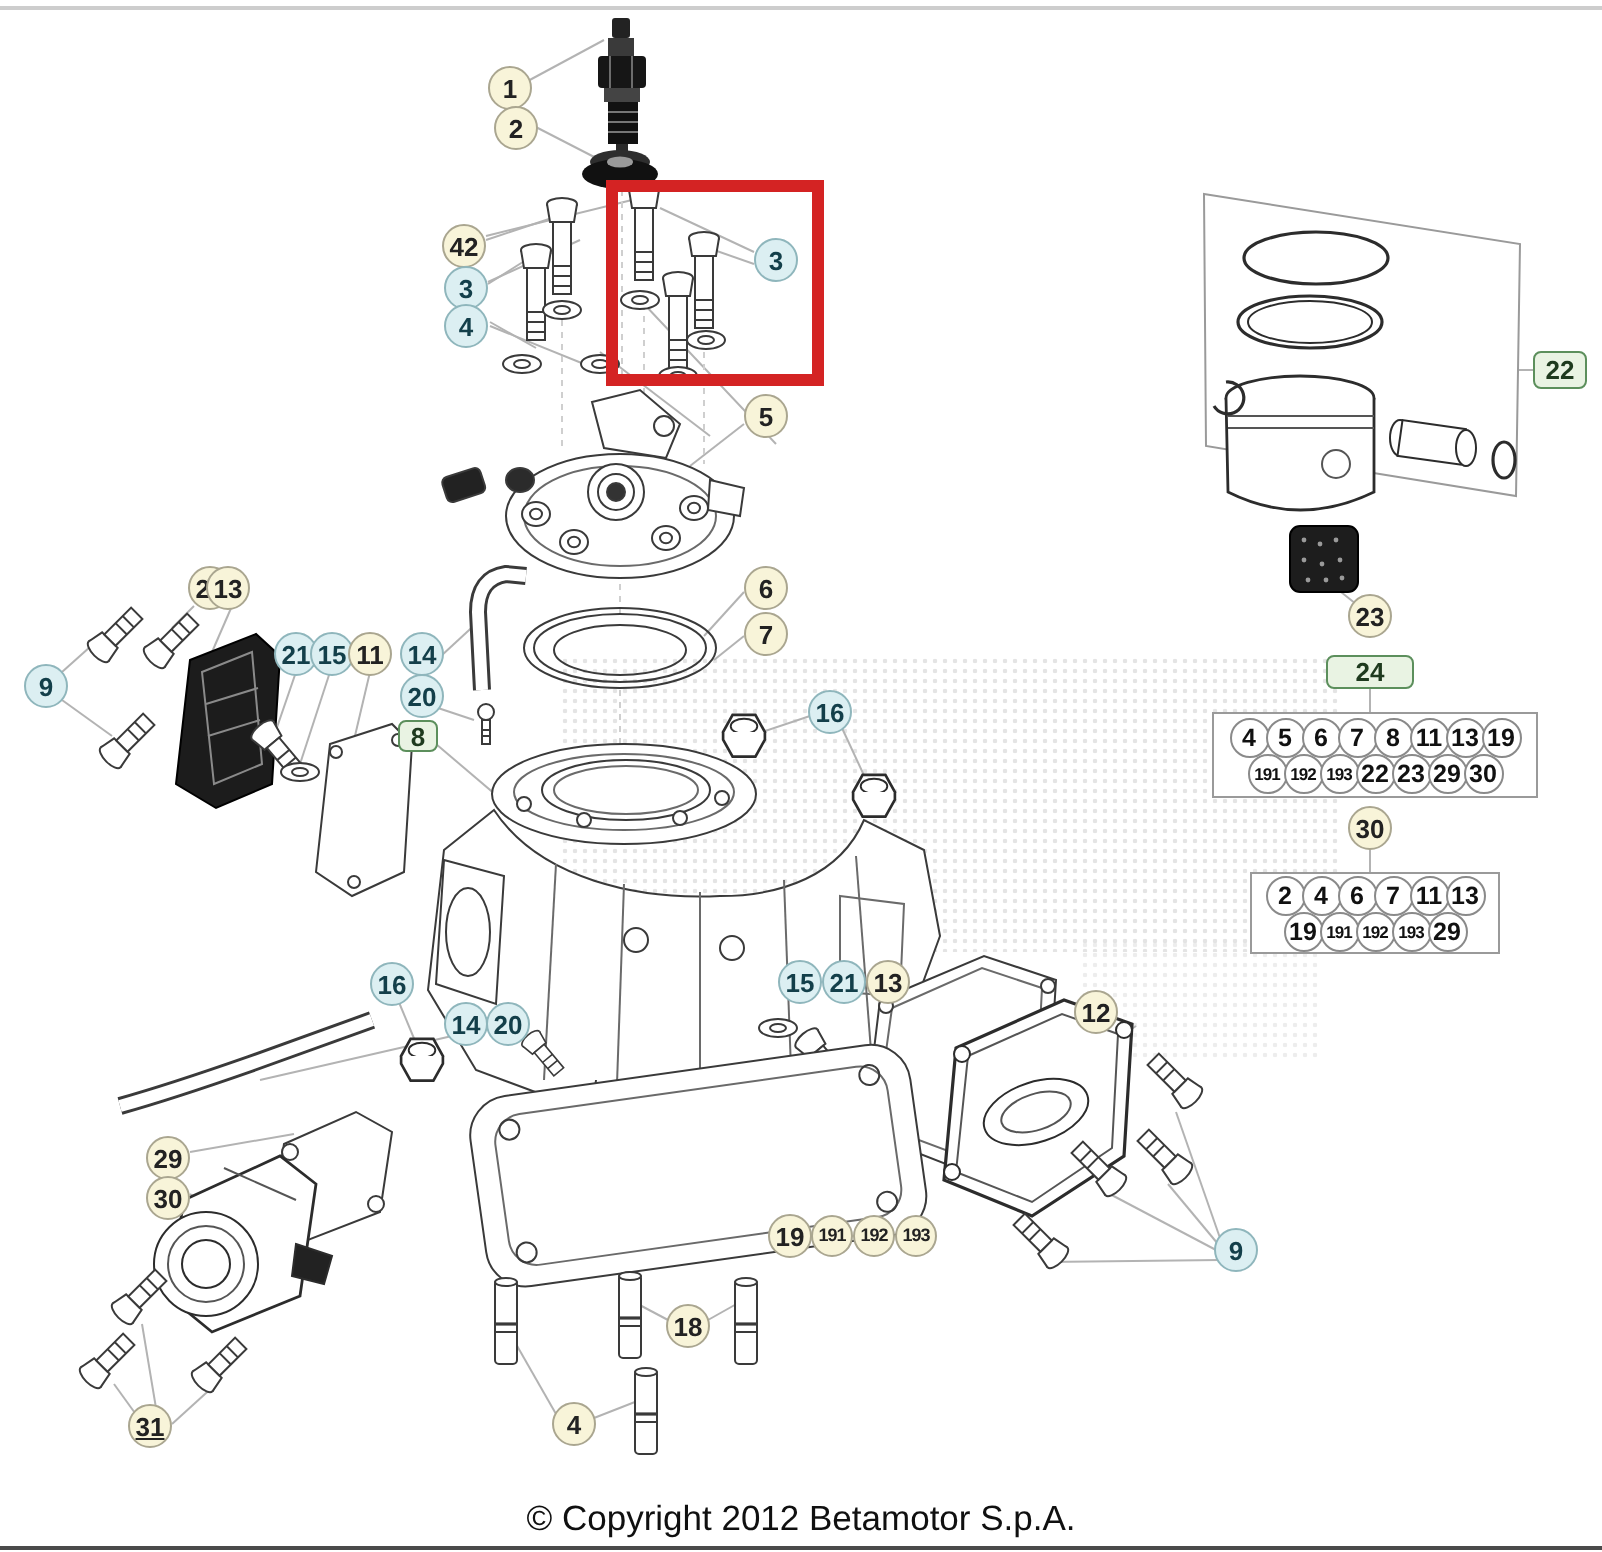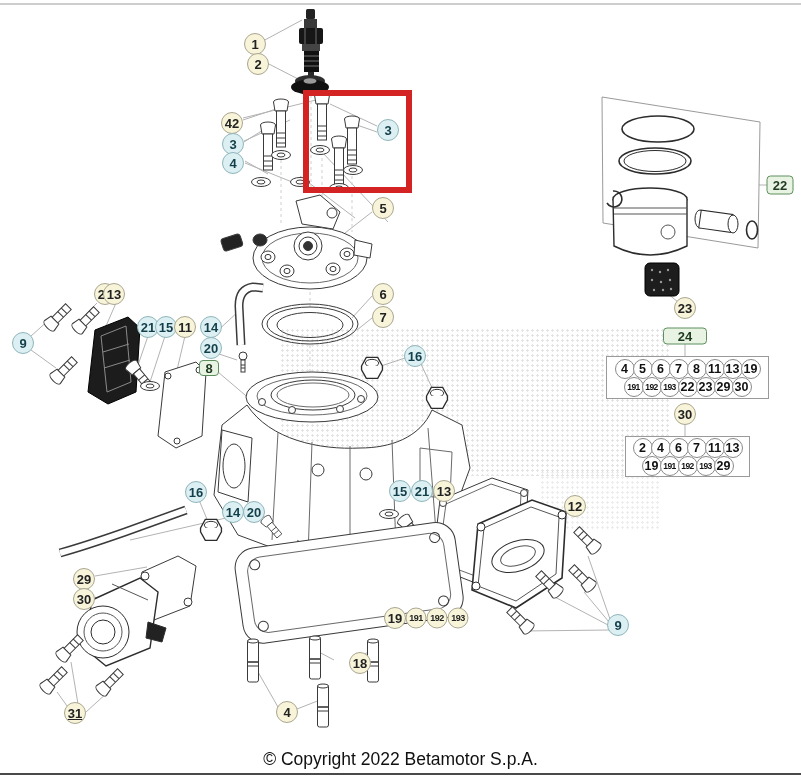--- a/index.html
+++ b/index.html
@@ -415,30 +415,30 @@
     <div class="callout green" style="left: 780px; top: 185px; width: 27px; height: 19px;">22</div>
     <div class="callout yellow" style="left: 685px; top: 308px;">23</div>
     <div class="callout green" style="left: 685px; top: 336px; width: 44px; height: 17px;">24</div>
     <div class="callout yellow" style="left: 685px; top: 414px;">30</div>
     <div class="callout cyan" style="left: 196px; top: 492px;">16</div>
     <div class="callout cyan" style="left: 400px; top: 491px;">15</div>
     <div class="callout cyan" style="left: 422px; top: 491px;">21</div>
     <div class="callout yellow" style="left: 444px; top: 491px;">13</div>
     <div class="callout cyan" style="left: 233px; top: 512px;">14</div>
     <div class="callout cyan" style="left: 254px; top: 512px;">20</div>
-    <div class="callout yellow" style="left: 575px; top: 506px;">12</div>
+    <div class="callout yellow" style="left: 548px; top: 506px;">12</div>
     <div class="callout cyan" style="left: 618px; top: 625px;">9</div>
     <div class="callout yellow" style="left: 84px; top: 579px;">29</div>
     <div class="callout yellow" style="left: 84px; top: 599px;">30</div>
     <div class="callout yellow" style="left: 75px; top: 713px; text-decoration: underline;">31</div>
     <div class="callout yellow" style="left: 395px; top: 618px;">19</div>
     <div class="callout yellow small" style="left: 416px; top: 618px; width: 21px; height: 21px;">191</div>
     <div class="callout yellow small" style="left: 437px; top: 618px; width: 21px; height: 21px;">192</div>
     <div class="callout yellow small" style="left: 458px; top: 618px; width: 21px; height: 21px;">193</div>
-    <div class="callout yellow" style="left: 360px; top: 663px;">18</div>
+    <div class="callout yellow" style="left: 344px; top: 663px;">18</div>
     <div class="callout yellow" style="left: 287px; top: 712px;">4</div>
     <div class="grid-box" style="left: 606px; top: 356px; width: 163px; height: 43px;">
       <div class="grid-row">
         <span class="gridc">4</span>
         <span class="gridc">5</span>
         <span class="gridc">6</span>
         <span class="gridc">7</span>
         <span class="gridc">8</span>
         <span class="gridc">11</span>
         <span class="gridc">13</span>
@@ -466,13 +466,13 @@
       <div class="grid-row">
         <span class="gridc">19</span>
         <span class="gridc small">191</span>
         <span class="gridc small">192</span>
         <span class="gridc small">193</span>
         <span class="gridc">29</span>
       </div>
     </div>
   </div>
 
-<div id="footer">© Copyright 2022 Betamotor S.p.A.</div>
+<div id="footer">© Copyright 2012 Betamotor S.p.A.</div>
 
 </body></html>

